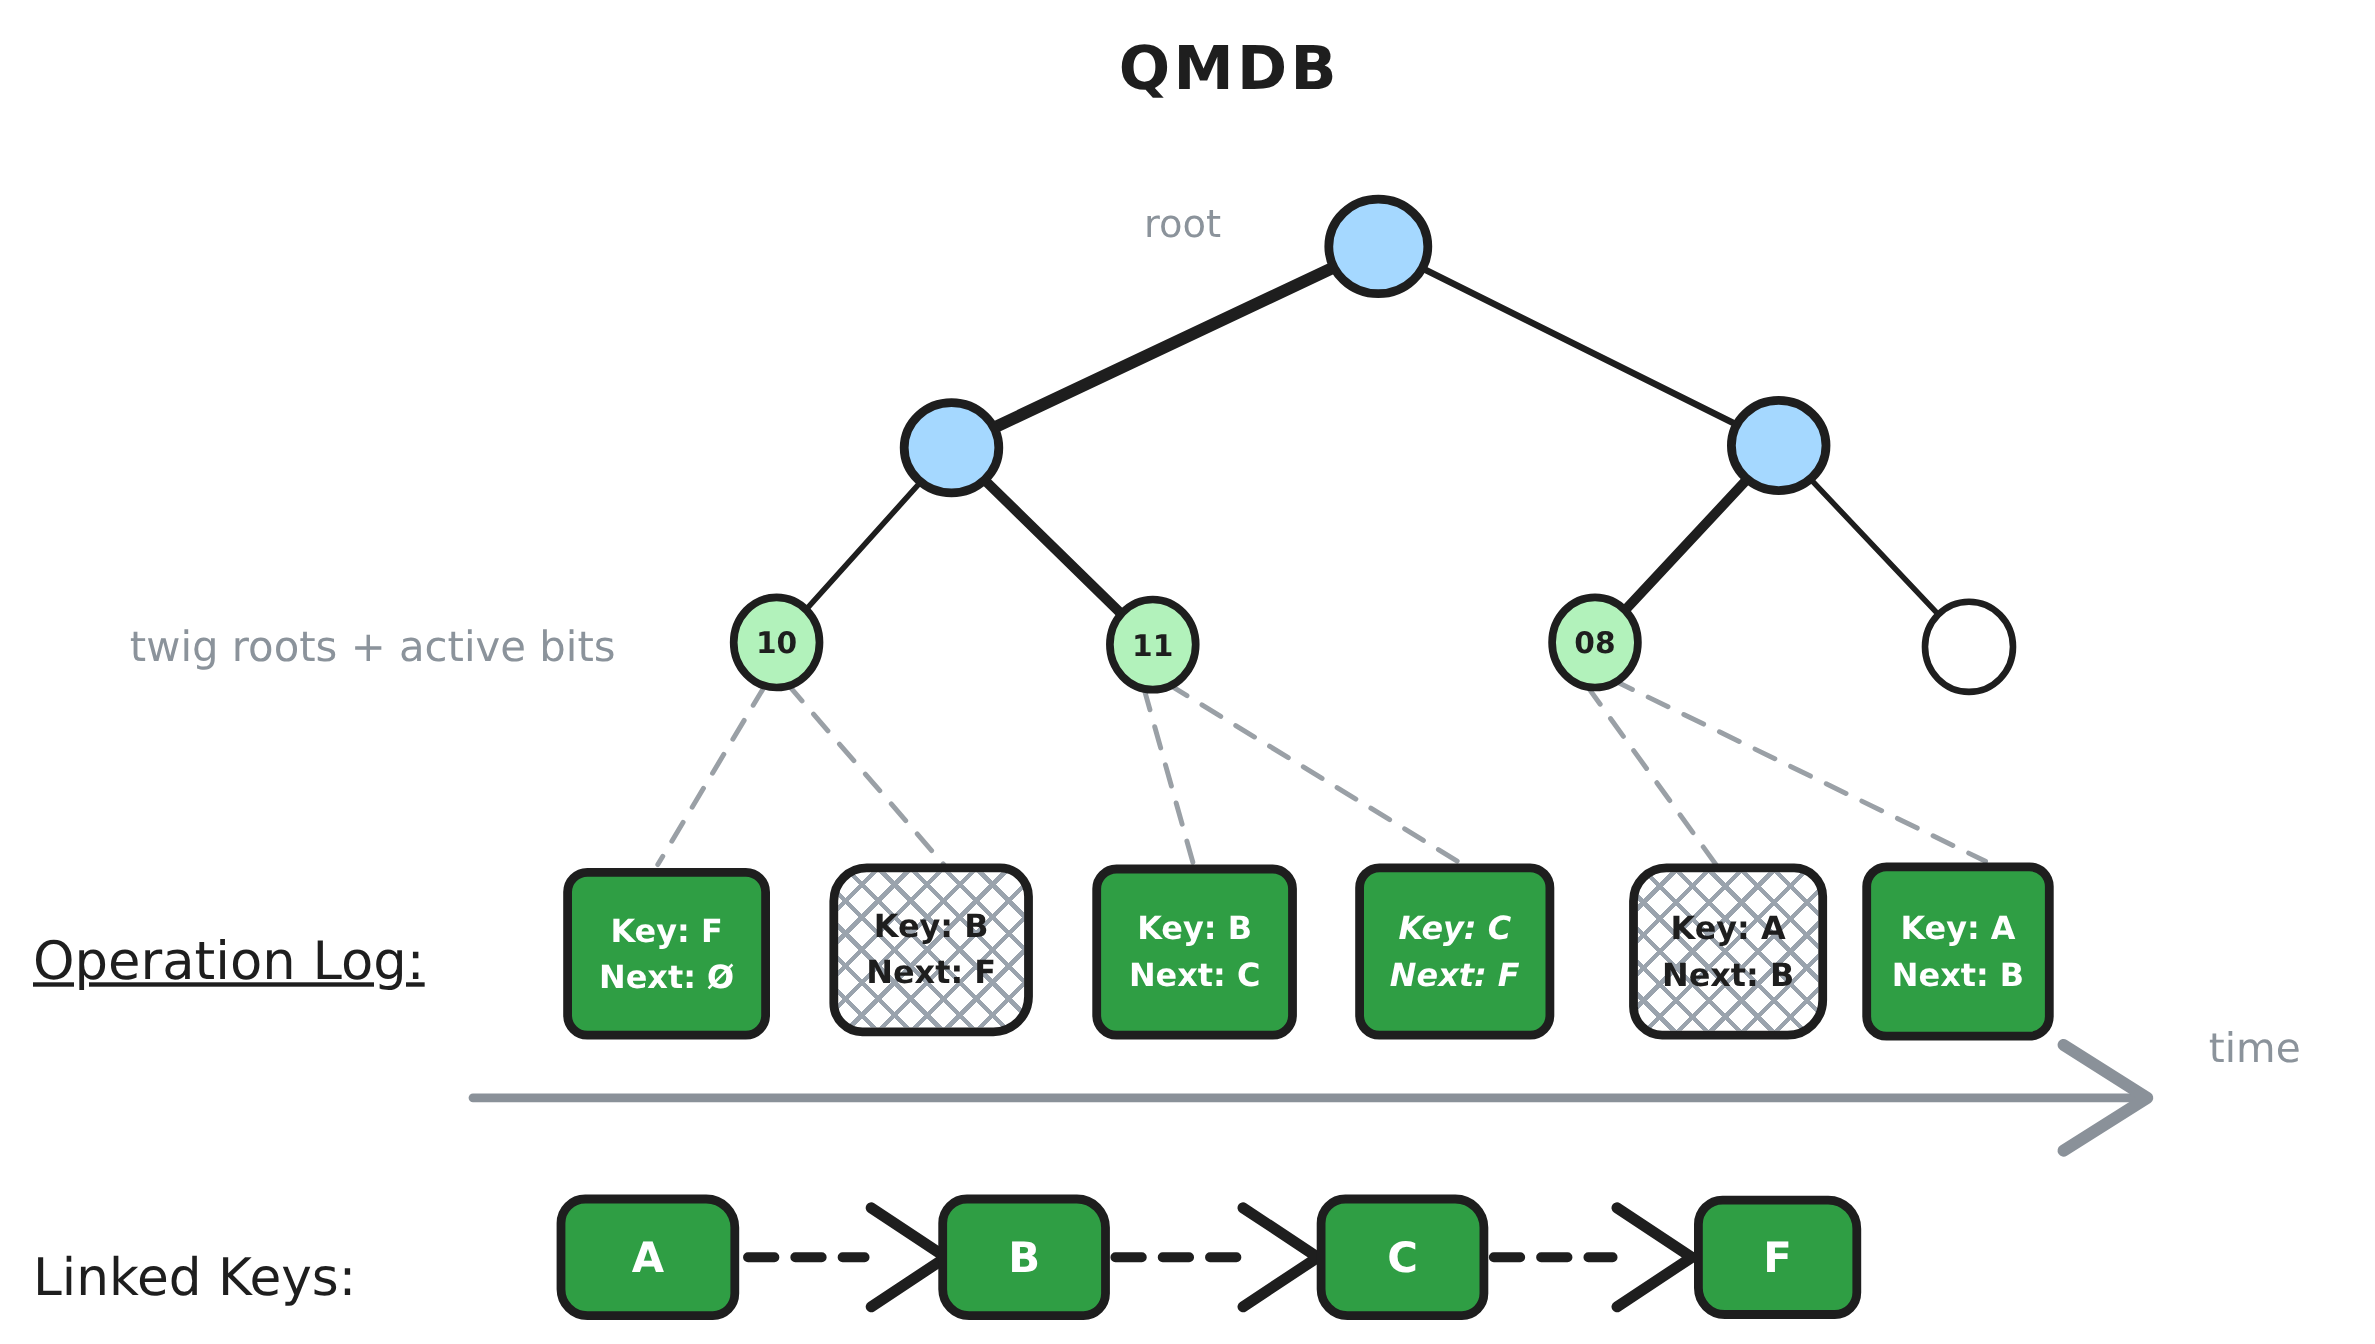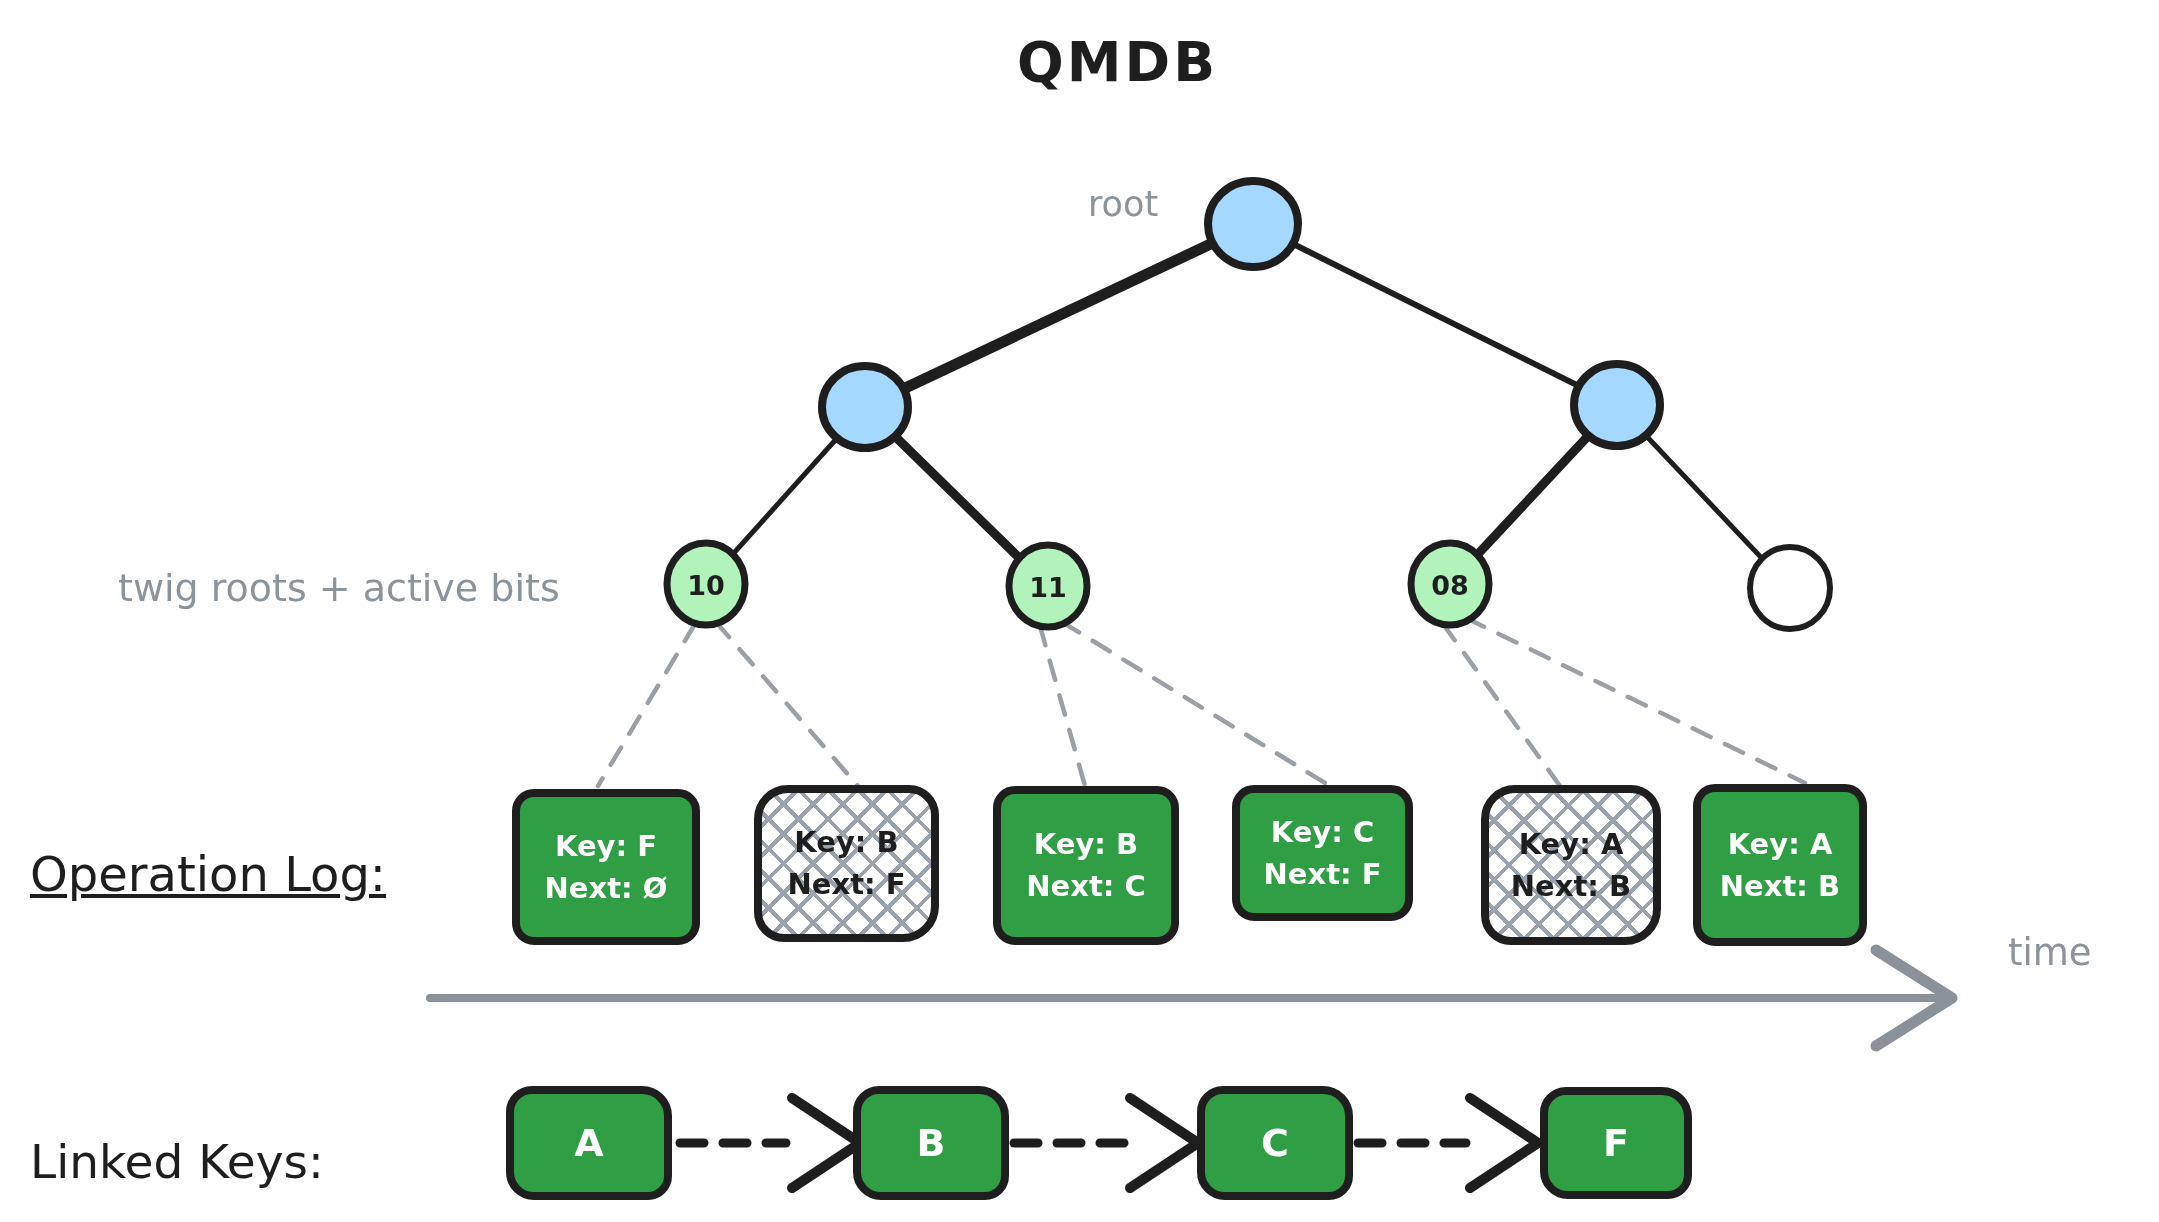--- a/index.html
+++ b/index.html
@@ -80,21 +80,21 @@
     <line class="link-dash" x1="680" y1="1143" x2="786" y2="1143"></line>
     <polyline class="chevron" points="792,1098 860,1143 792,1188"></polyline>
     <line class="link-dash" x1="1014" y1="1143" x2="1126" y2="1143"></line>
     <polyline class="chevron" points="1130,1098 1198,1143 1130,1188"></polyline>
     <line class="link-dash" x1="1358" y1="1143" x2="1466" y2="1143"></line>
     <polyline class="chevron" points="1470,1098 1538,1143 1470,1188"></polyline>
   </svg>
 
   <div class="abs title" style="left:1017px;top:30px;width:400px;">QMDB</div>
 
-  <div class="abs label-gray" style="left:1040px;top:184px;font-size:35px;margin-left:48px;">root</div>
+  <div class="abs label-gray" style="left:1040px;top:184px;font-size:35px;">root</div>
 
   <div class="abs label-gray" style="left:118px;top:566px;font-size:38px;">twig roots + active bits</div>
 
   <div class="abs twig-num" style="left:674px;top:570px;">10</div>
   <div class="abs twig-num" style="left:1016px;top:572px;">11</div>
   <div class="abs twig-num" style="left:1418px;top:570px;">08</div>
 
   <div class="abs section-label" style="left:30px;top:846px;font-size:48px;text-decoration:underline;">Operation Log:</div>
 
   <div class="entry active" style="left:512px;top:789px;width:188px;height:156px;">
@@ -102,21 +102,21 @@
     <span>Next: Ø</span>
   </div>
   <div class="entry stale" style="left:754px;top:785px;width:185px;height:157px;">
     <span>Key: B</span>
     <span>Next: F</span>
   </div>
   <div class="entry active" style="left:993px;top:786px;width:186px;height:159px;">
     <span>Key: B</span>
     <span>Next: C</span>
   </div>
-  <div class="entry active" style="left:1232px;top:785px;width:181px;height:136px;">
+  <div class="entry active" style="left:1232px;top:785px;width:181px;height:160px;font-style:italic;">
     <span>Key: C</span>
     <span>Next: F</span>
   </div>
   <div class="entry stale" style="left:1481px;top:785px;width:180px;height:160px;">
     <span>Key: A</span>
     <span>Next: B</span>
   </div>
   <div class="entry active" style="left:1693px;top:784px;width:174px;height:162px;">
     <span>Key: A</span>
     <span>Next: B</span>

